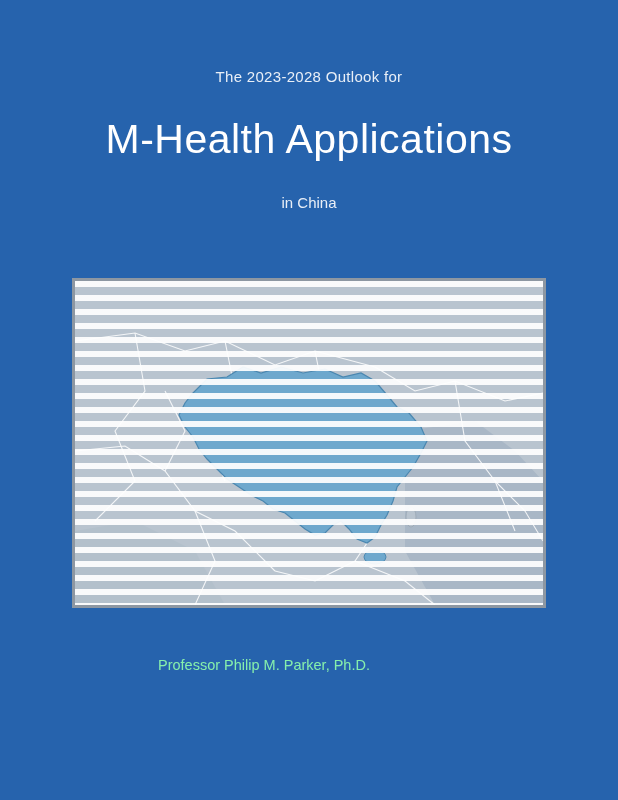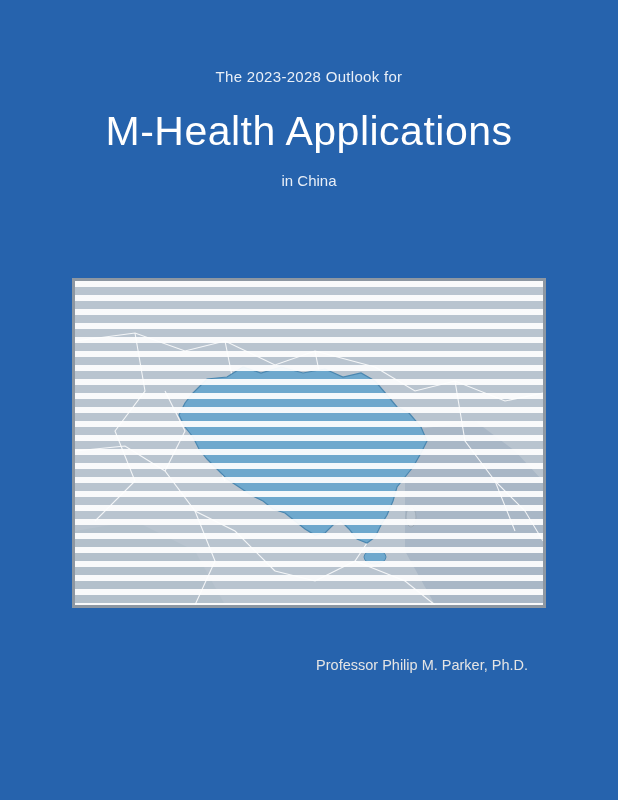--- a/index.html
+++ b/index.html
@@ -31,27 +31,27 @@
   .subtitle-top {
     font-size: 15px;
     letter-spacing: 0.3px;
     color: #e9eff7;
     font-weight: 400;
   }
   .main-title {
     font-size: 41px;
     font-weight: 400;
     letter-spacing: 0.5px;
-    margin-top: 24px;
+    margin-top: 32px;
     color: #ffffff;
     line-height: 1.1;
   }
   .subtitle-bottom {
     font-size: 15px;
-    margin-top: 18px;
+    margin-top: 32px;
     color: #e9eff7;
     font-weight: 400;
   }
 
   .map-frame {
     position: absolute;
     left: 72px;
     top: 278px;
     width: 474px;
     height: 330px;
@@ -88,21 +88,22 @@
     position: absolute;
     left: 0;
     right: 28px;
     top: 655px;
     text-align: right;
     color: #ffffff;
     font-size: 14.5px;
     line-height: 1.45;
   }
   .author-block div {
-    color: #e5e5e5;
+    color: #86efac;
+    text-align: center;
   }
 </style>
 </head>
 <body>
 
 <div class="cover">
 
   <div class="title-block">
     <div class="subtitle-top">The 2023-2028 Outlook for</div>
     <div class="main-title">M-Health Applications</div>

